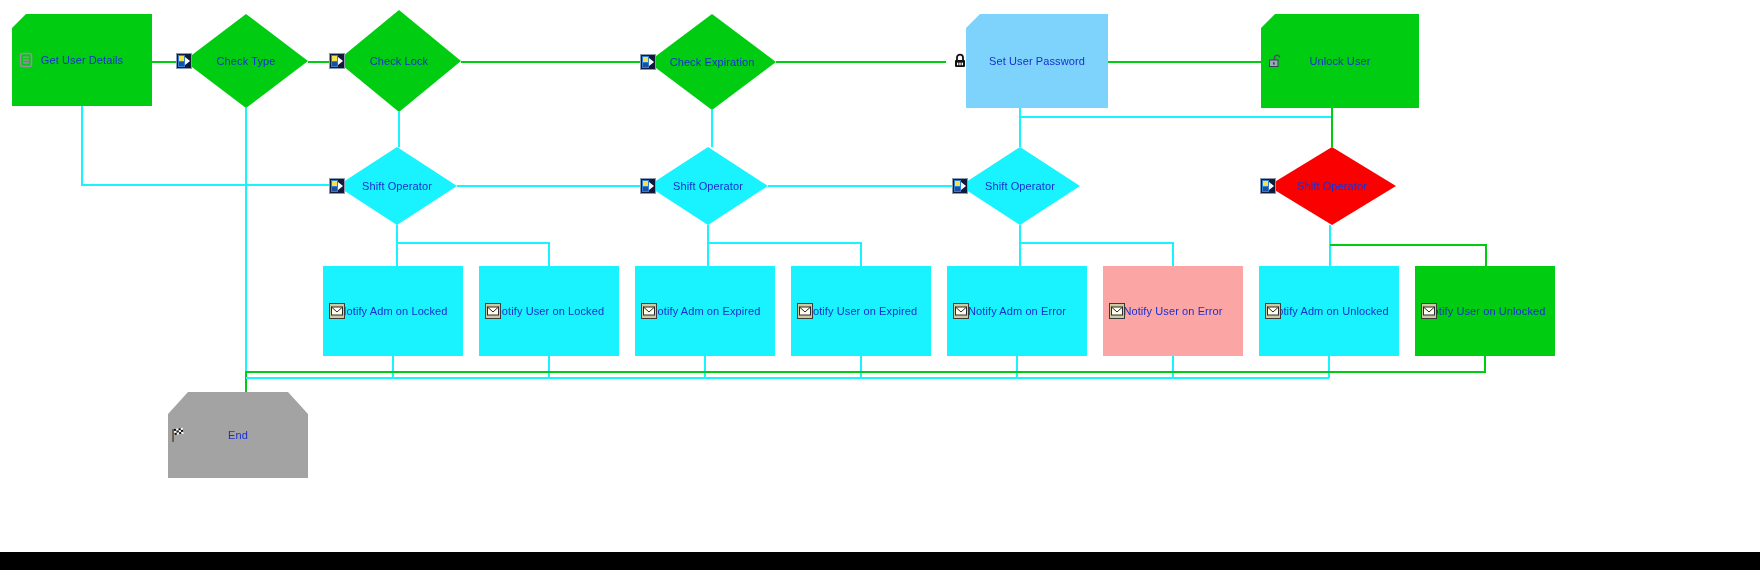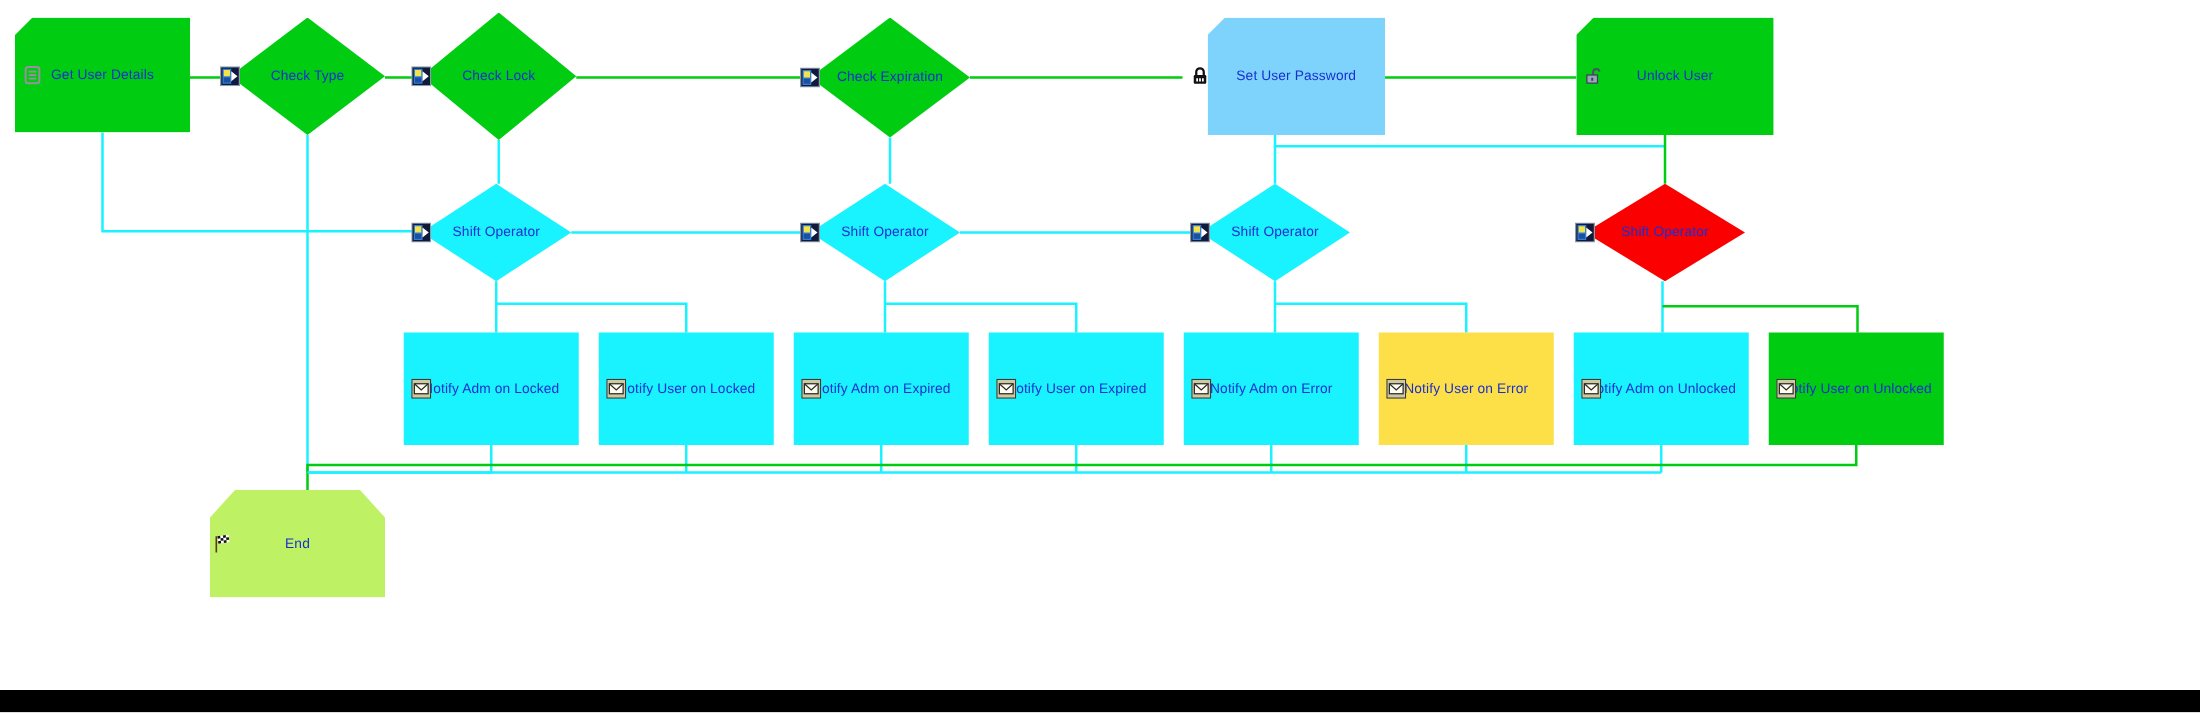--- a/index.html
+++ b/index.html
@@ -290,21 +290,21 @@
       <div class="node plain cyan" style="left: 947px; top: 266px; width: 140px; height: 90px; background: rgb(25, 242, 255);">
         <span class="node-label" style="color: rgb(26, 47, 208);">Notify Adm on Error</span>
       </div>
       <span class="badge" style="left: 953px; top: 303px; position: absolute;">
         <svg width="16" height="16" viewBox="0 0 16 16">
           <rect x="0.5" y="0.5" width="15" height="15" fill="#cfc9a0" stroke="#3a3a3a" stroke-width="1"></rect>
           <rect x="2.5" y="4" width="11" height="8" fill="#fffdf0" stroke="#2b2b2b" stroke-width="1"></rect>
           <path d="M2.5,4 L8,9 L13.5,4" fill="none" stroke="#2b2b2b" stroke-width="1"></path>
         </svg>
       </span>
-      <div class="node plain cyan" style="left: 1103px; top: 266px; width: 140px; height: 90px; background: #fde047;">
+      <div class="node plain cyan" style="left: 1103px; top: 266px; width: 140px; height: 90px; background: #fca5a5;">
         <span class="node-label" style="color: rgb(26, 47, 208);">Notify User on Error</span>
       </div>
       <span class="badge" style="left: 1109px; top: 303px; position: absolute;">
         <svg width="16" height="16" viewBox="0 0 16 16">
           <rect x="0.5" y="0.5" width="15" height="15" fill="#cfc9a0" stroke="#3a3a3a" stroke-width="1"></rect>
           <rect x="2.5" y="4" width="11" height="8" fill="#fffdf0" stroke="#2b2b2b" stroke-width="1"></rect>
           <path d="M2.5,4 L8,9 L13.5,4" fill="none" stroke="#2b2b2b" stroke-width="1"></path>
         </svg>
       </span>
       <div class="node plain cyan" style="left: 1259px; top: 266px; width: 140px; height: 90px; background: rgb(25, 242, 255);">
@@ -320,21 +320,21 @@
       <div class="node plain green" style="left: 1415px; top: 266px; width: 140px; height: 90px; background: rgb(0, 204, 17);">
         <span class="node-label" style="color: rgb(26, 47, 208);">Notify User on Unlocked</span>
       </div>
       <span class="badge" style="left: 1421px; top: 303px; position: absolute;">
         <svg width="16" height="16" viewBox="0 0 16 16">
           <rect x="0.5" y="0.5" width="15" height="15" fill="#cfc9a0" stroke="#3a3a3a" stroke-width="1"></rect>
           <rect x="2.5" y="4" width="11" height="8" fill="#fffdf0" stroke="#2b2b2b" stroke-width="1"></rect>
           <path d="M2.5,4 L8,9 L13.5,4" fill="none" stroke="#2b2b2b" stroke-width="1"></path>
         </svg>
       </span>
-      <div class="node term green" style="left: 168px; top: 392px; width: 140px; height: 86px; background: #bef264;">
+      <div class="node term green" style="left: 168px; top: 392px; width: 140px; height: 86px; background: #a3a3a3;">
         <span class="node-label" style="color: rgb(26, 47, 208);">End</span>
       </div>
       <span class="badge" style="left: 170px; top: 427px; position: absolute;">
         <svg width="16" height="16" viewBox="0 0 16 16">
           <rect x="2.4" y="2" width="1.3" height="13" fill="#5a3b1a"></rect>
           <g transform="rotate(-8 4 3)">
             <rect x="4" y="2" width="9" height="6" fill="#ffffff"></rect>
             <rect x="4" y="2" width="2.25" height="2" fill="#111111"></rect>
             <rect x="8.5" y="2" width="2.25" height="2" fill="#111111"></rect>
             <rect x="6.25" y="4" width="2.25" height="2" fill="#111111"></rect>

